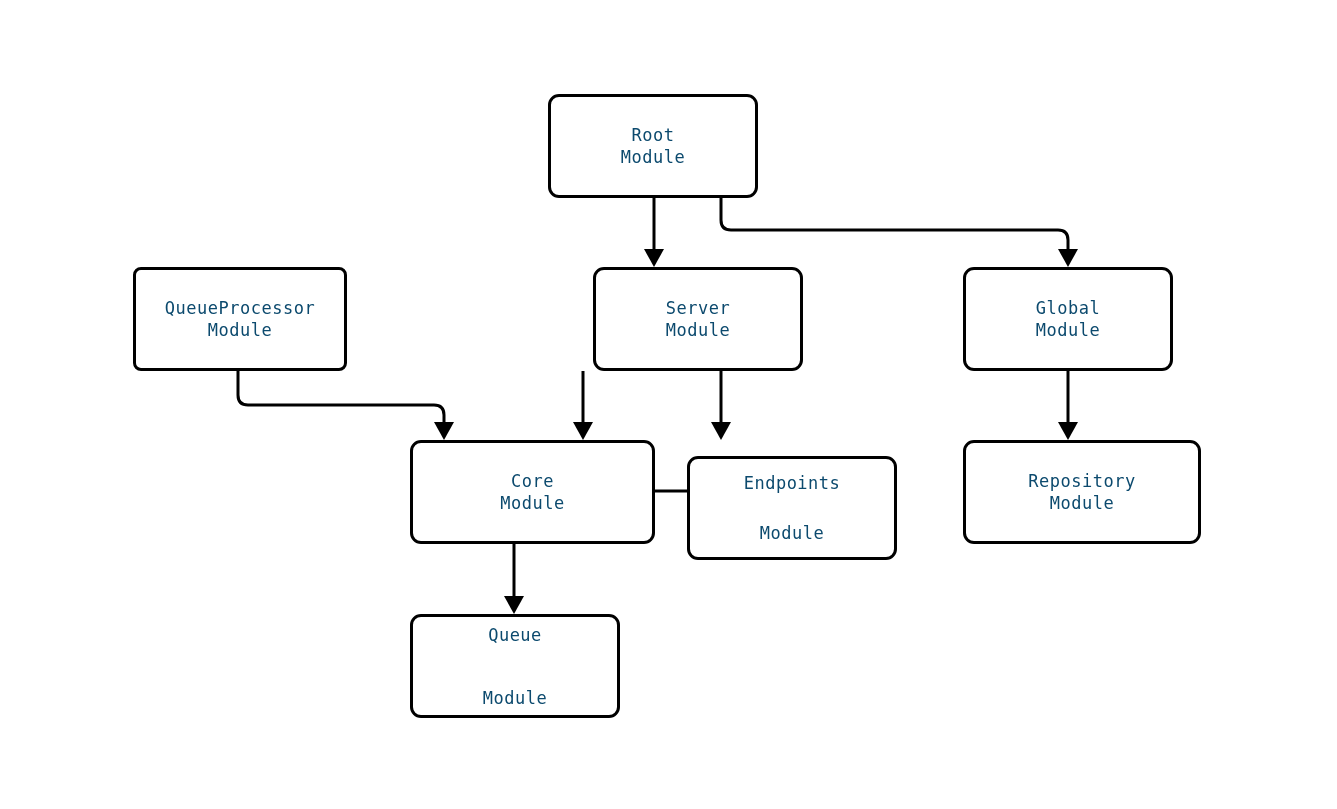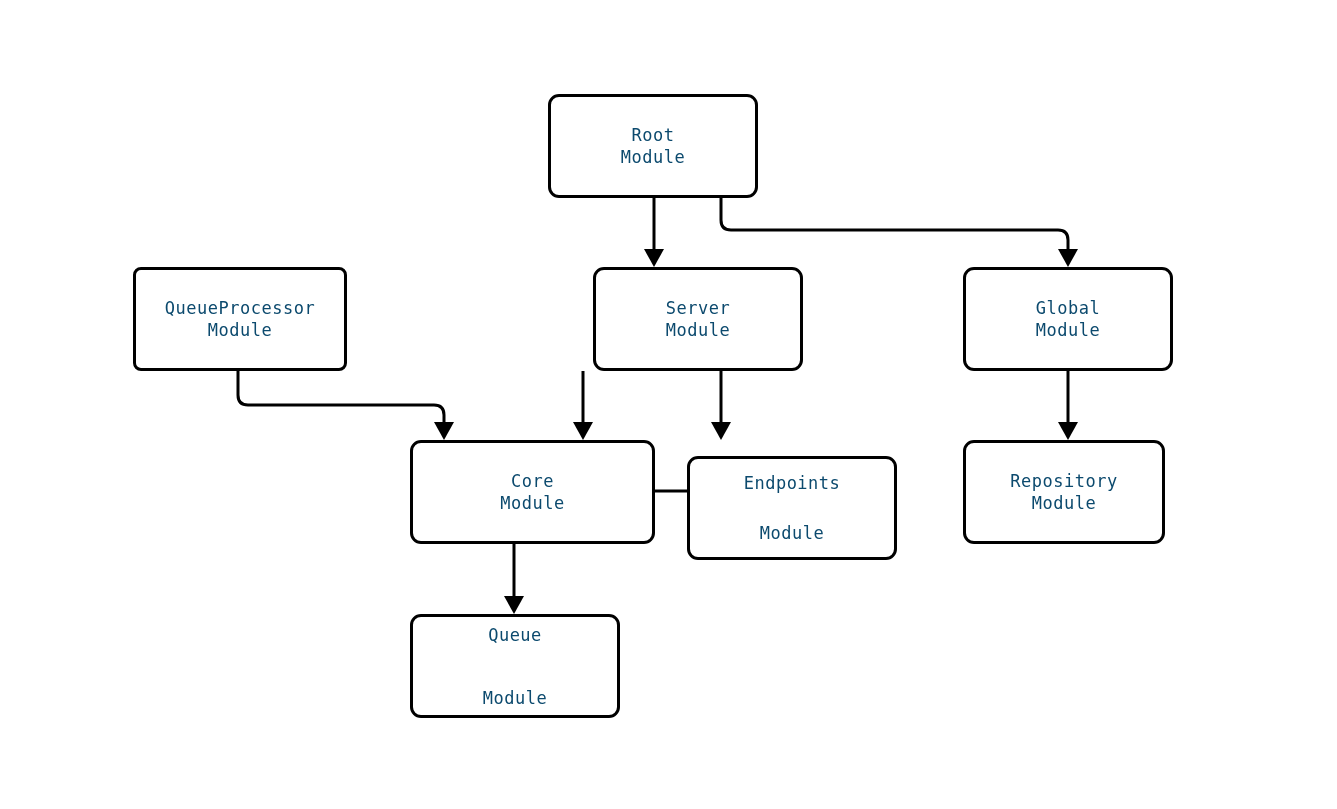--- a/index.html
+++ b/index.html
@@ -99,21 +99,21 @@
       <div class="node-line">Module</div>
     </div>
     <div class="node" style="left: 410px; top: 440px; width: 245px; height: 104px; border-color: rgb(0, 0, 0); border-width: 3px;">
       <div class="node-line">Core</div>
       <div class="node-line">Module</div>
     </div>
     <div class="node" style="left: 687px; top: 456px; width: 210px; height: 104px; border-color: rgb(0, 0, 0); border-width: 3px; gap: 28px;">
       <div class="node-line">Endpoints</div>
       <div class="node-line">Module</div>
     </div>
-    <div class="node" style="left: 963px; top: 440px; width: 202px; height: 104px; border-color: rgb(0, 0, 0); border-width: 3px;">
+    <div class="node" style="left: 963px; top: 440px; width: 238px; height: 104px; border-color: rgb(0, 0, 0); border-width: 3px;">
       <div class="node-line">Repository</div>
       <div class="node-line">Module</div>
     </div>
     <div class="node" style="left: 410px; top: 614px; width: 210px; height: 104px; border-color: rgb(0, 0, 0); border-width: 3px; gap: 41px;">
       <div class="node-line">Queue</div>
       <div class="node-line">Module</div>
     </div>
   </div>
 
 </body></html>

